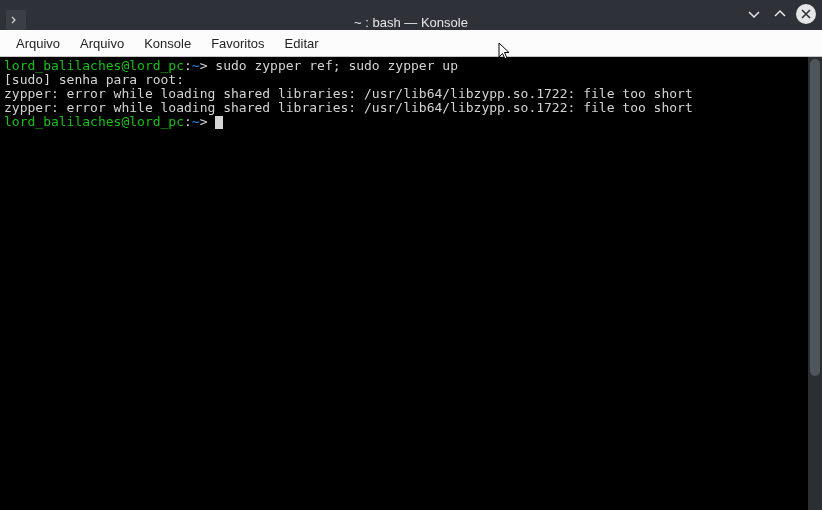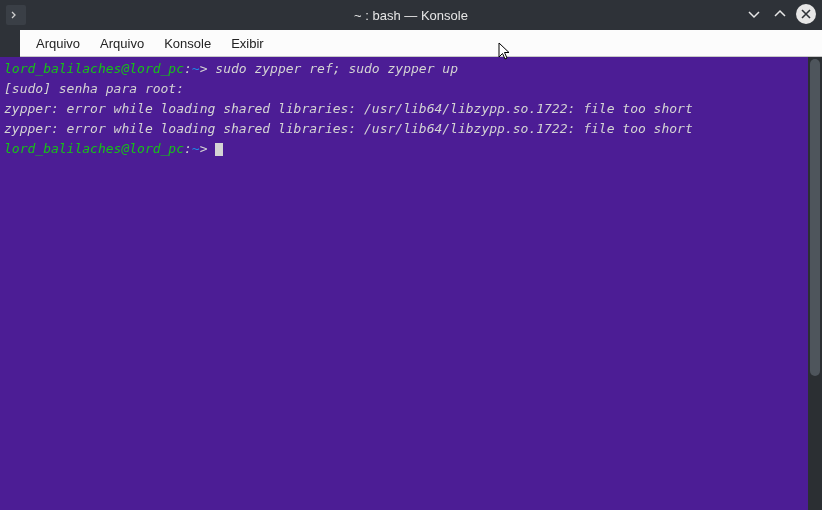--- a/index.html
+++ b/index.html
@@ -8,21 +8,21 @@
     height: 510px;
     background: #2e3238;
     font-family: sans-serif;
     overflow: hidden;
     position: relative;
   }
   .titlebar {
     height: 30px;
     background: #2e3238;
     display: flex;
-    align-items: center;
+    align-items: flex-end;
     position: relative;
   }
   .title-icon {
     width: 20px;
     height: 20px;
     margin-left: 6px;
     display: flex;
     align-items: center;
     justify-content: center;
     background: #3a3f46;
@@ -59,45 +59,43 @@
     color: #2e3238;
   }
   .menubar {
     height: 27px;
     background: #fcfcfc;
     display: flex;
     align-items: center;
     padding: 0 6px;
     gap: 0;
     border-bottom: 1px solid #c8c8c8;
-    margin-left: 20px;
   }
   .menu-item {
     padding: 4px 10px;
     font-size: 13px;
     color: #232323;
     cursor: pointer;
   }
   .terminal-wrap {
     position: relative;
     height: calc(510px - 30px - 27px);
     background: #232627;
     display: flex;
   }
   .terminal {
     flex: 1;
-    background: #4c1d95;
+    background: #000000;
     padding: 2px 4px;
     font-family: "DejaVu Sans Mono", "Liberation Mono", monospace;
     font-size: 13px;
-    line-height: 20px;
+    line-height: 14px;
     color: #d0d0d0;
     white-space: pre;
     overflow: hidden;
-    font-style: italic;
   }
   .t-green { color: #17c217; }
   .t-blue { color: #1e8ae8; }
   .t-white { color: #d4d4d4; }
   .cursor-block {
     display: inline-block;
     width: 8px;
     height: 13px;
     background: #d4d4d4;
     vertical-align: text-bottom;
@@ -151,21 +149,22 @@
           <path d="M1 1 L9 9 M9 1 L1 9" stroke="#2e3238" stroke-width="1.6"></path>
         </svg>
     </div>
   </div>
 </div>
 
 <div class="menubar">
   <div class="menu-item">Arquivo</div>
   <div class="menu-item">Arquivo</div>
   <div class="menu-item">Konsole</div>
-  <div class="menu-item">Exibir</div>
+  <div class="menu-item">Favoritos</div>
+  <div class="menu-item">Editar</div>
 </div>
 
 <div class="terminal-wrap">
   <div class="terminal"><span class="t-green">lord_balilaches@lord_pc</span><span class="t-white">:</span><span class="t-blue">~</span><span class="t-white">&gt;</span><span class="t-white"> sudo zypper ref; sudo zypper up</span>
 <span class="t-white">[sudo] senha para root:</span>
 <span class="t-white">zypper: error while loading shared libraries: /usr/lib64/libzypp.so.1722: file too short</span>
 <span class="t-white">zypper: error while loading shared libraries: /usr/lib64/libzypp.so.1722: file too short</span>
 <span class="t-green">lord_balilaches@lord_pc</span><span class="t-white">:</span><span class="t-blue">~</span><span class="t-white">&gt;</span> <span class="cursor-block"></span></div>
   <div class="scrollbar">
     <div class="scroll-thumb"></div>

